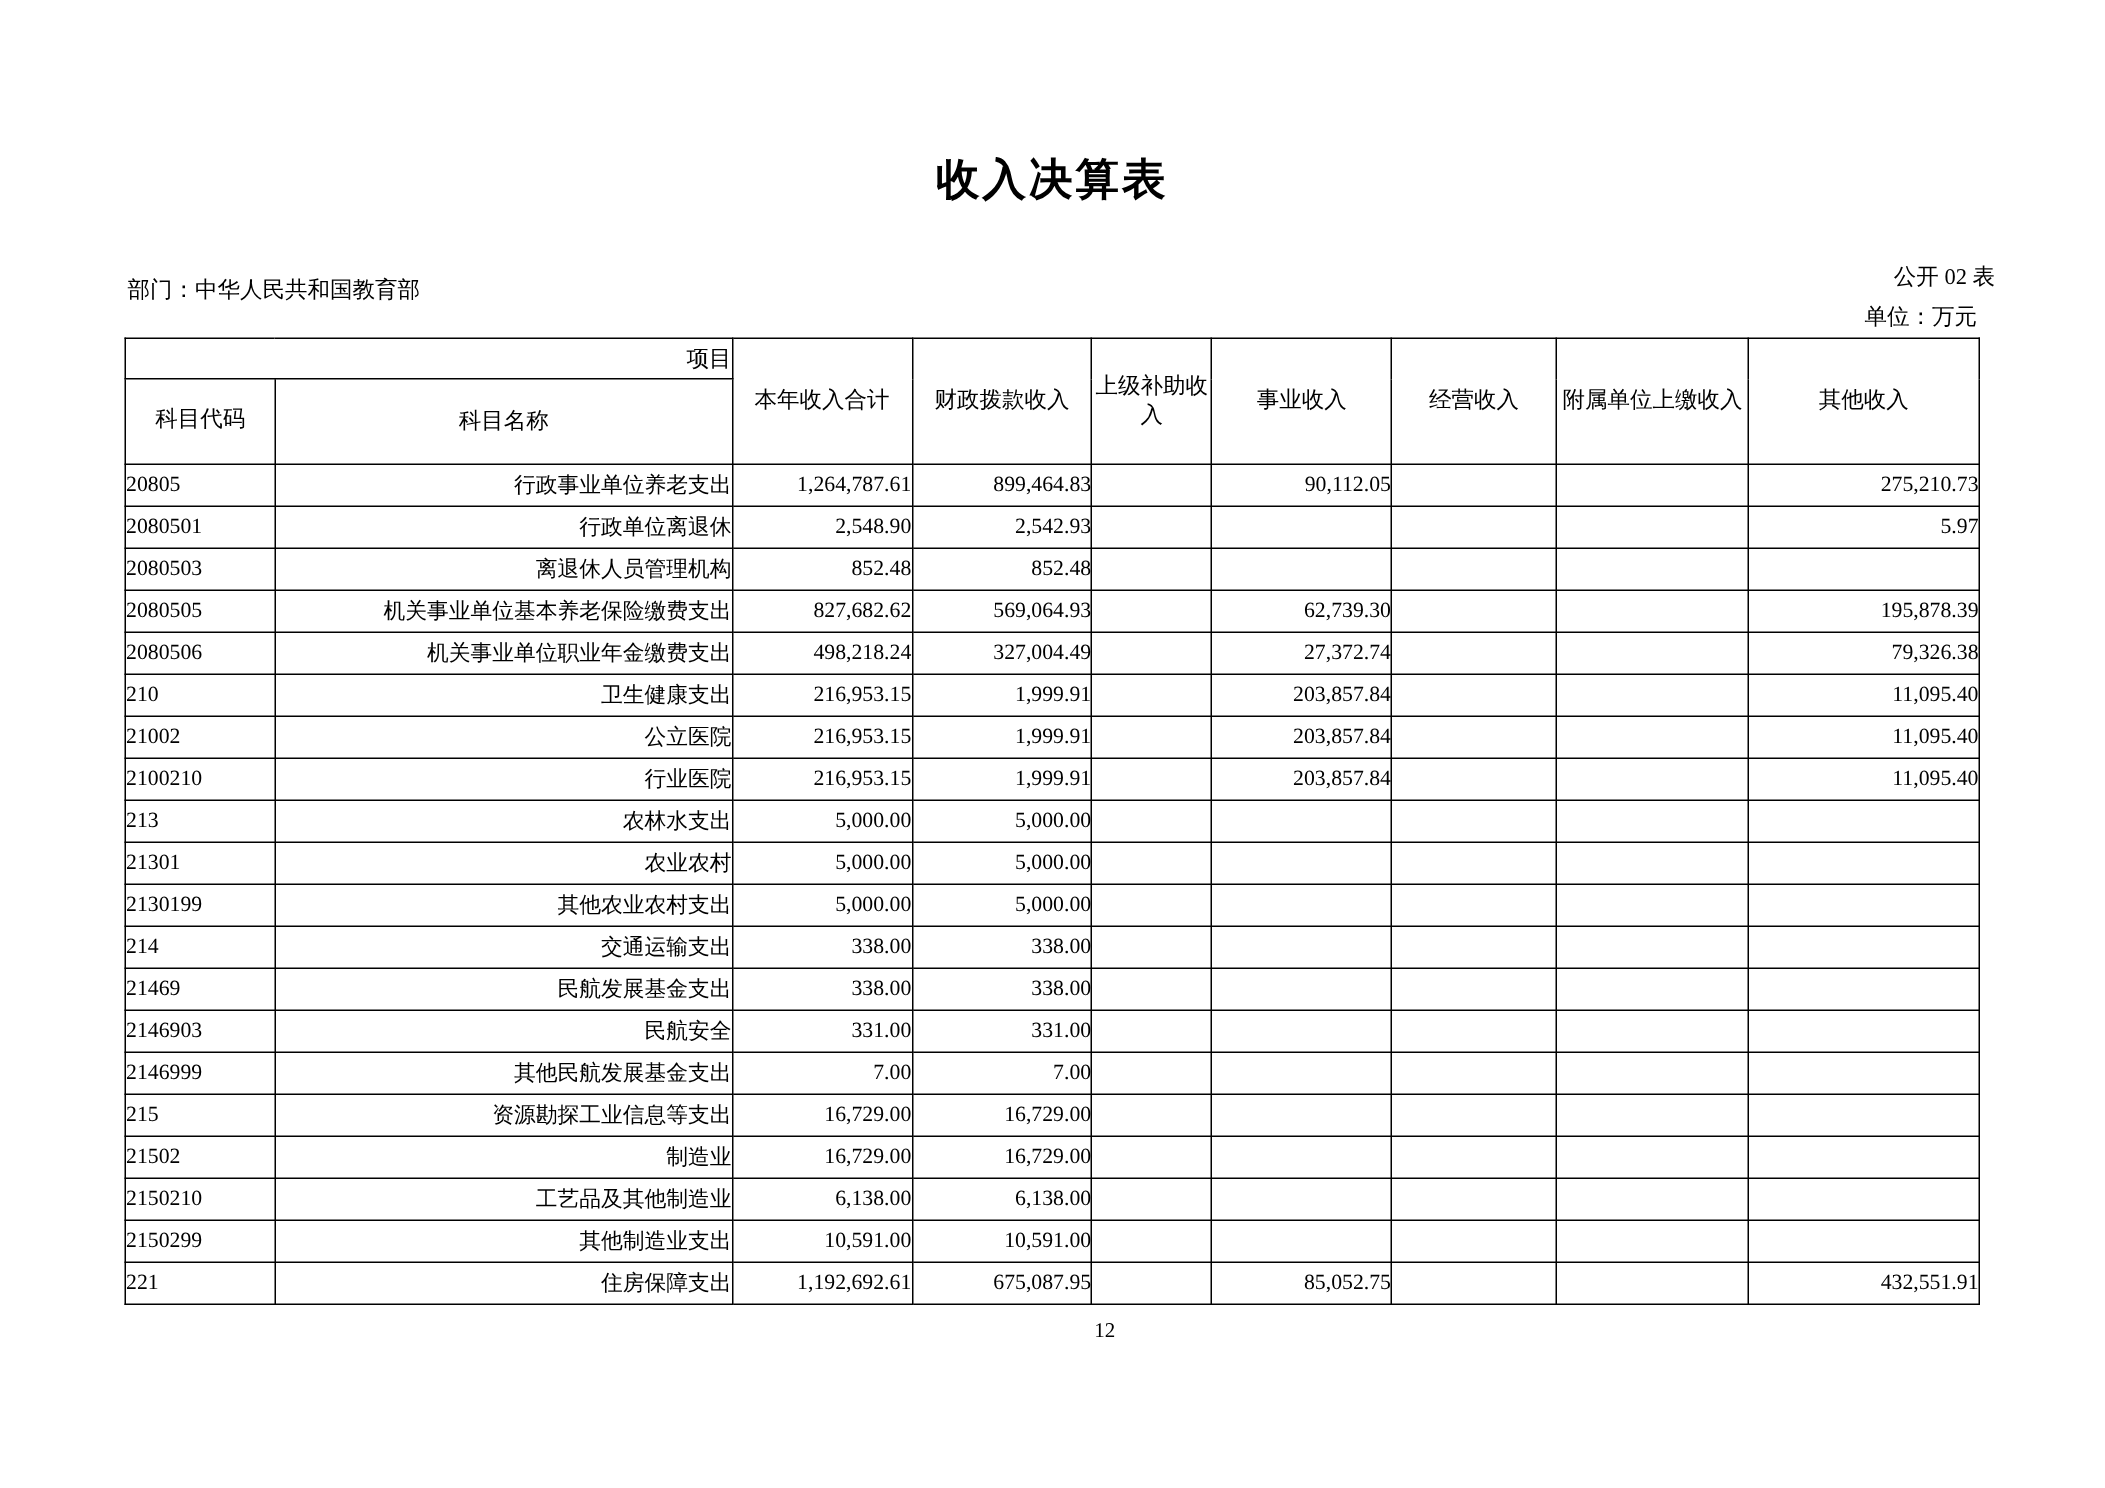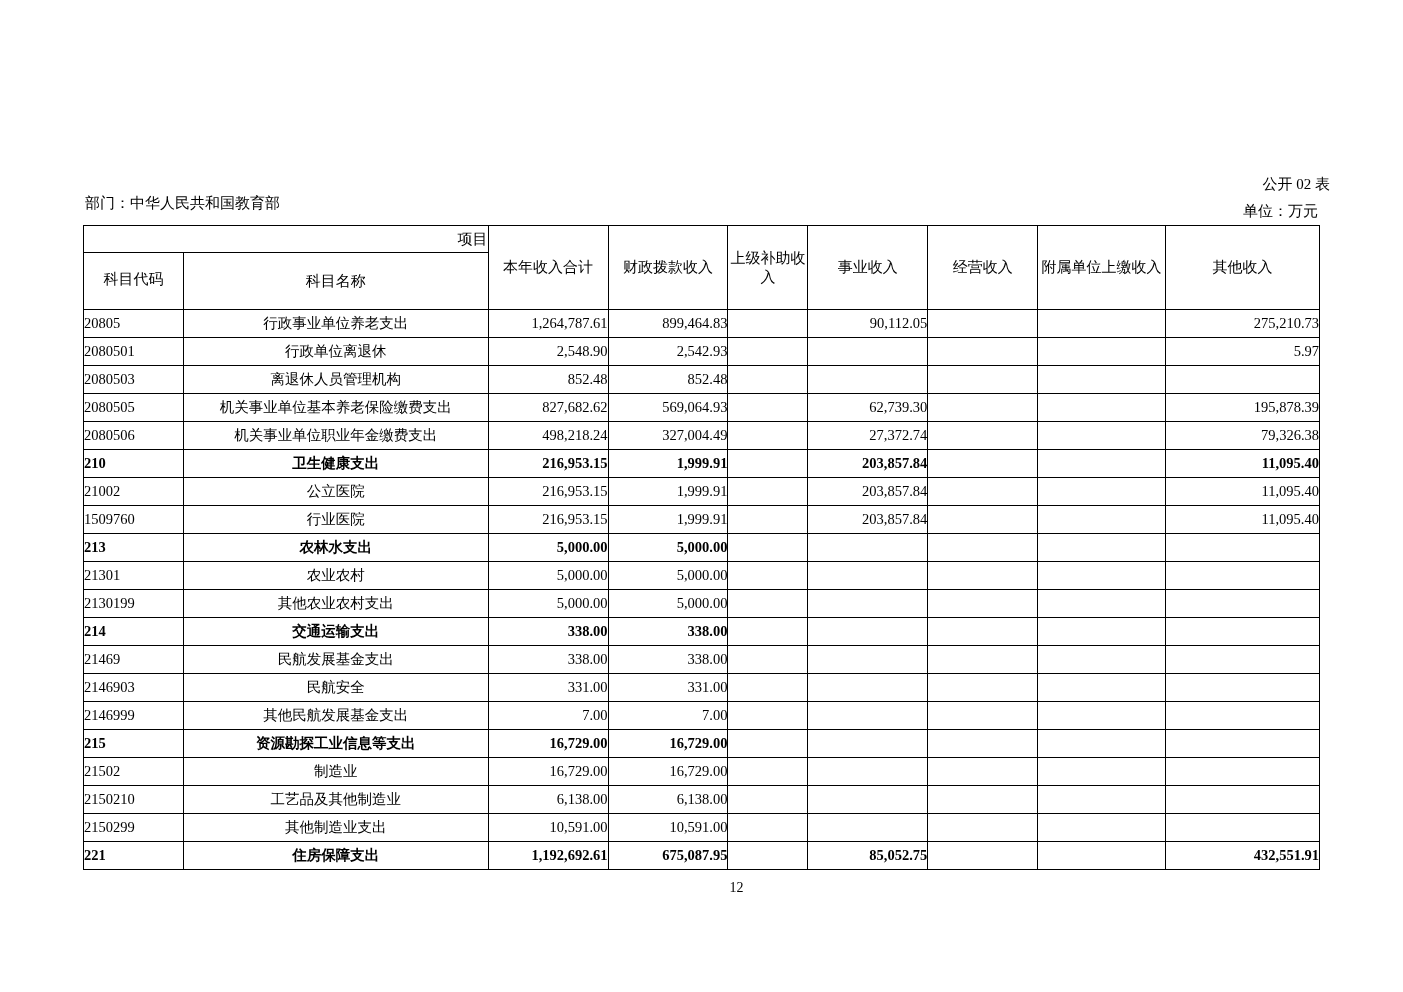--- a/index.html
+++ b/index.html
@@ -33,21 +33,21 @@
     letter-spacing: 2px;
   }
   .form-no {
     position: absolute;
     top: 175px;
     right: 73px;
     font-size: 15px;
   }
   .dept-line {
     position: absolute;
-    top: 194px;
+    top: 184px;
     left: 85px;
     font-size: 15px;
   }
   .unit-line {
     position: absolute;
     top: 202px;
     right: 85px;
     font-size: 15px;
   }
   table.main {
@@ -77,31 +77,31 @@
   }
   .code-cell {
     padding-left: 10px;
     height: 27px;
     font-size: 14.5px;
     text-align: left;
   }
   .name-cell {
     height: 27px;
     font-size: 14.5px;
-    text-align: center;
+    text-align: right;
   }
   .num-cell {
     text-align: right;
     padding-right: 8px;
     height: 27px;
     font-size: 14.5px;
   }
   .ind0 { padding-left: 100px; }
   .ind1 { padding-left: 112px; }
-  tr.bold td { font-weight: bold; margin-left: 32px; }
+  tr.bold td { font-weight: normal; margin-left: 32px; }
   .page-num {
     position: absolute;
     top: 880px;
     left: 0;
     width: 1403px;
     text-align: center;
     font-size: 14px;
     padding-left: 35px;
   }
   
@@ -113,20 +113,21 @@
   col.c-career { width: 120px; }
   col.c-oper { width: 110px; }
   col.c-attach { width: 128px; }
   col.c-other { width: 154px; }
 </style>
 </head>
 <body>
 
 <div class="page">
 
+  <div class="doc-title">收入决算表</div>
 
   <div class="form-no">公开 02 表</div>
 
   <div class="dept-line">部门：中华人民共和国教育部</div>
 
   <div class="unit-line">单位：万元</div>
 
   <table class="main">
     <colgroup>
       <col class="c-code">
@@ -227,21 +228,21 @@
           <td class="name-cell ind0">公立医院</td>
           <td class="num-cell">216,953.15</td>
           <td class="num-cell">1,999.91</td>
           <td class="num-cell"></td>
           <td class="num-cell">203,857.84</td>
           <td class="num-cell"></td>
           <td class="num-cell"></td>
           <td class="num-cell">11,095.40</td>
         </tr>
         <tr>
-          <td class="code-cell">1509760</td>
+          <td class="code-cell">2100210</td>
           <td class="name-cell ind1">行业医院</td>
           <td class="num-cell">216,953.15</td>
           <td class="num-cell">1,999.91</td>
           <td class="num-cell"></td>
           <td class="num-cell">203,857.84</td>
           <td class="num-cell"></td>
           <td class="num-cell"></td>
           <td class="num-cell">11,095.40</td>
         </tr>
         <tr class="bold">

